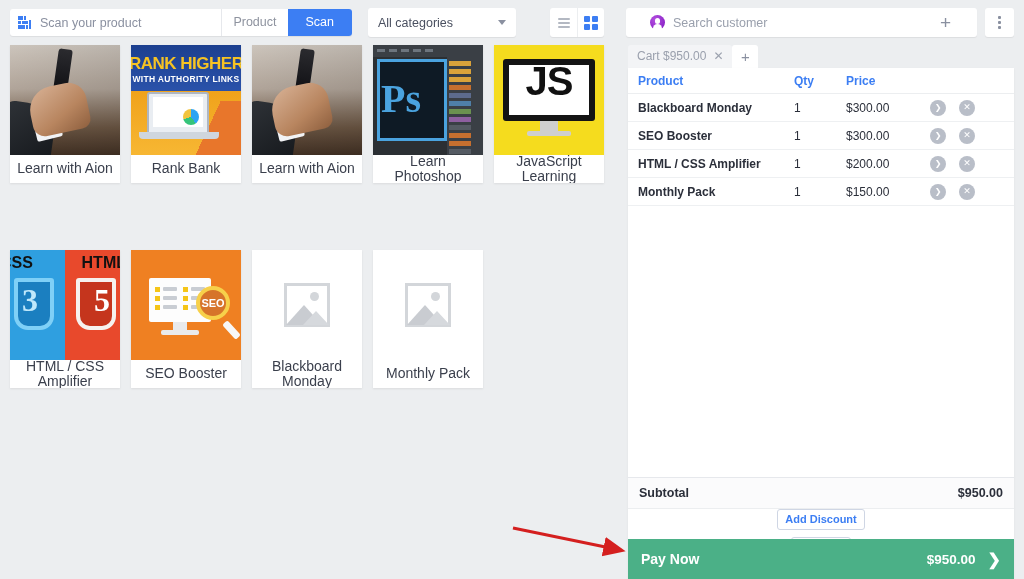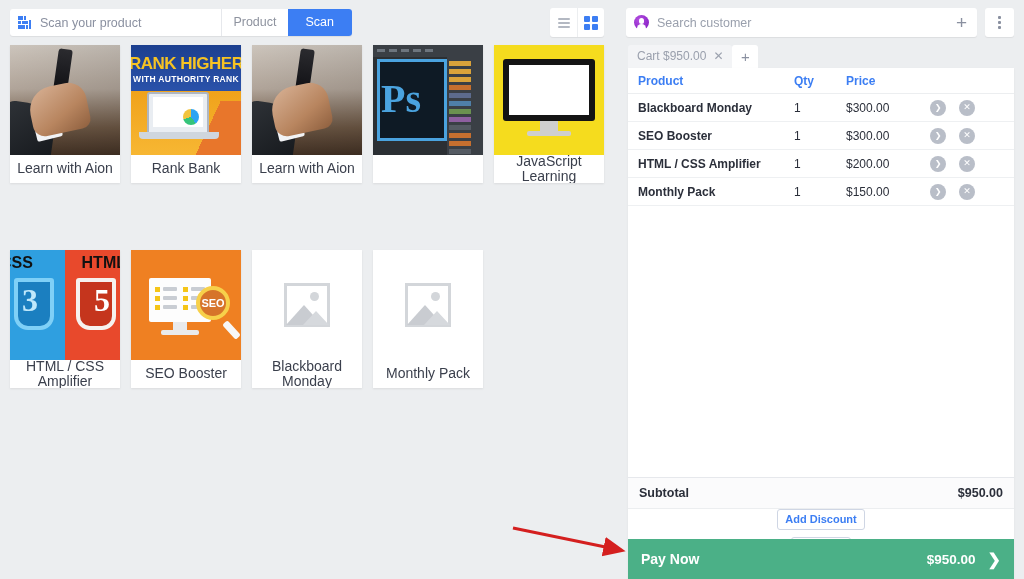--- a/index.html
+++ b/index.html
@@ -424,21 +424,21 @@
     gap: 8px;
   }
   .cust-search {
     flex: 1;
     height: 29px;
     background: #ffffff;
     border-radius: 3px;
     box-shadow: 0 1px 1px rgba(0,0,0,0.07);
     display: flex;
     align-items: center;
-    padding: 0 8px;
+    padding: 0 24px;
     gap: 8px;
   }
   .avatar-icon {
     width: 15px; height: 15px;
     border-radius: 50%;
     background: radial-gradient(circle at 35% 32%, #b44fe0 0%, #8e27c9 70%, #7a1fb5 100%);
     position: relative;
     flex: 0 0 15px;
   }
   .avatar-icon::before {
@@ -599,20 +599,24 @@
             <rect x="0" y="9" width="7" height="4" fill="#3c7ef3"></rect>
             <rect x="8" y="9" width="2" height="4" fill="#3c7ef3"></rect>
             <rect x="11" y="4" width="2" height="9" fill="#3c7ef3"></rect>
           </svg>
         </span>
         <input class="scan-input" type="text" placeholder="Scan your product" style="">
         <div class="seg-product">Product</div>
         <div class="seg-scan">Scan</div>
       </div>
 
+      <div class="cat-select">
+        <span>All categories</span>
+        <span class="caret"></span>
+      </div>
 
       <div class="view-toggle">
         <div class="vt-btn">
           <span class="list-icon">
             <span></span>
               <span></span>
               <span></span>
           </span>
         </div>
         <div class="vt-btn">
@@ -637,21 +641,21 @@
                 <span class="cuff"></span>
               </div>
           </div>
           <div class="card-label">Learn with Aion</div>
         </div>
 
         <div class="card">
           <div class="card-img">
             <div class="art-rank">
               <div class="t1">RANK HIGHER</div>
-              <div class="t2">WITH AUTHORITY RANK</div>
+              <div class="t2">WITH AUTHORITY LINKS</div>
               <span class="zig"></span>
               <span class="lap"></span>
               <span class="chart"></span>
               <span class="pie"></span>
               <span class="lapbase"></span>
             </div>
           </div>
           <div class="card-label">Rank Bank</div>
         </div>
 
@@ -686,28 +690,30 @@
                   <i style="top:60px;background:#8e5fa0"></i>
                 <i style="top:68px;background:#555b63"></i>
                   <i style="top:76px;background:#c56f2f"></i>
                 <i style="top:84px;background:#c56f2f"></i>
                   <i style="top:92px;background:#555b63"></i>
               </span>
               <span class="canvas"></span>
               <span class="pstext">Ps</span>
             </div>
           </div>
+          <div class="card-label">Learn Photoshop</div>
         </div>
 
         <div class="card">
           <div class="card-img">
             <div class="art-js">
               <span class="monitor">
                   <span class="screen"></span>
                 </span>
+              <span class="jstext">JS</span>
               <span class="stand"></span>
                 <span class="base"></span>
             </div>
           </div>
           <div class="card-label">JavaScript Learning</div>
         </div>
       </div>
 
       <div class="grid-row">
 

